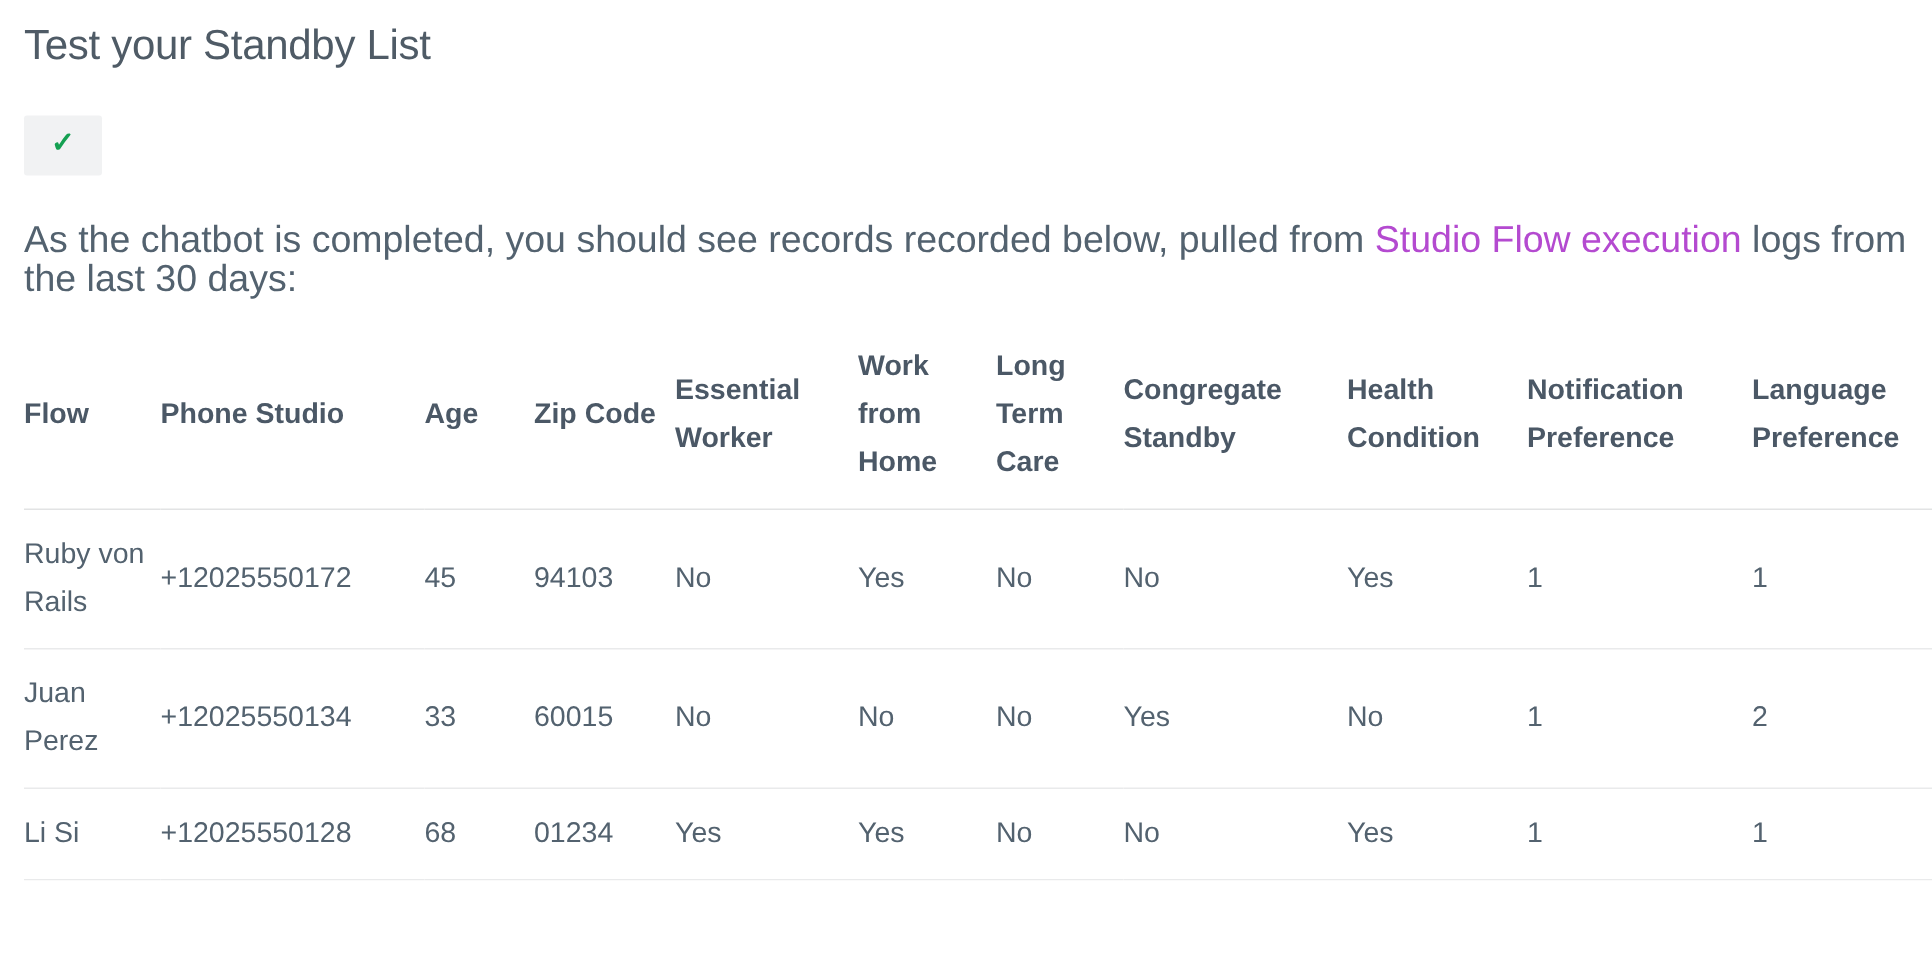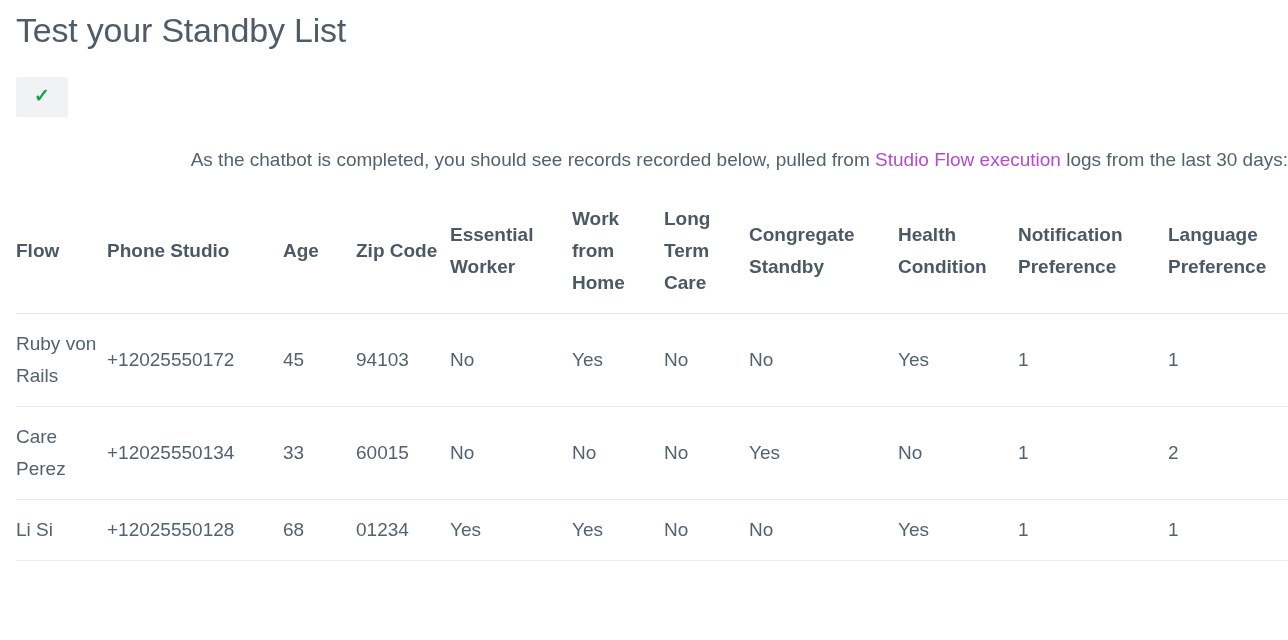--- a/index.html
+++ b/index.html
@@ -22,21 +22,21 @@
     width: 1288px;
     height: 640px;
     box-sizing: border-box;
     padding: 0 0 0 16px;
   }
 
   
   .page-title {
     margin: 0;
     padding-top: 8px;
-    font-size: 34px;
+    font-size: 28px;
     line-height: 44px;
     font-weight: 400;
     letter-spacing: -0.2px;
     color: #4f5b66;
   }
 
   
   .auth-badge {
     display: inline-flex;
     align-items: center;
@@ -54,24 +54,23 @@
     font-size: 19px;
     line-height: 20px;
     font-weight: 600;
     display: inline-block;
   }
 
   
   .description {
     margin: 0;
     padding-top: 30px;
-    font-size: 19px;
+    font-size: 25px;
     line-height: 26px;
     color: #53626f;
-    text-align: right;
   }
   .description a.inline-link {
     color: #b44ad0;
     text-decoration: none;
   }
 
   
   .table-wrap {
     margin-top: 30px;
     width: 1272px;
@@ -168,21 +167,21 @@
           <td>94103</td>
           <td>No</td>
           <td>Yes</td>
           <td>No</td>
           <td>No</td>
           <td>Yes</td>
           <td>1</td>
           <td>1</td>
         </tr>
         <tr>
-          <td>Care Perez</td>
+          <td>Juan Perez</td>
           <td>+12025550134</td>
           <td>33</td>
           <td>60015</td>
           <td>No</td>
           <td>No</td>
           <td>No</td>
           <td>Yes</td>
           <td>No</td>
           <td>1</td>
           <td>2</td>

